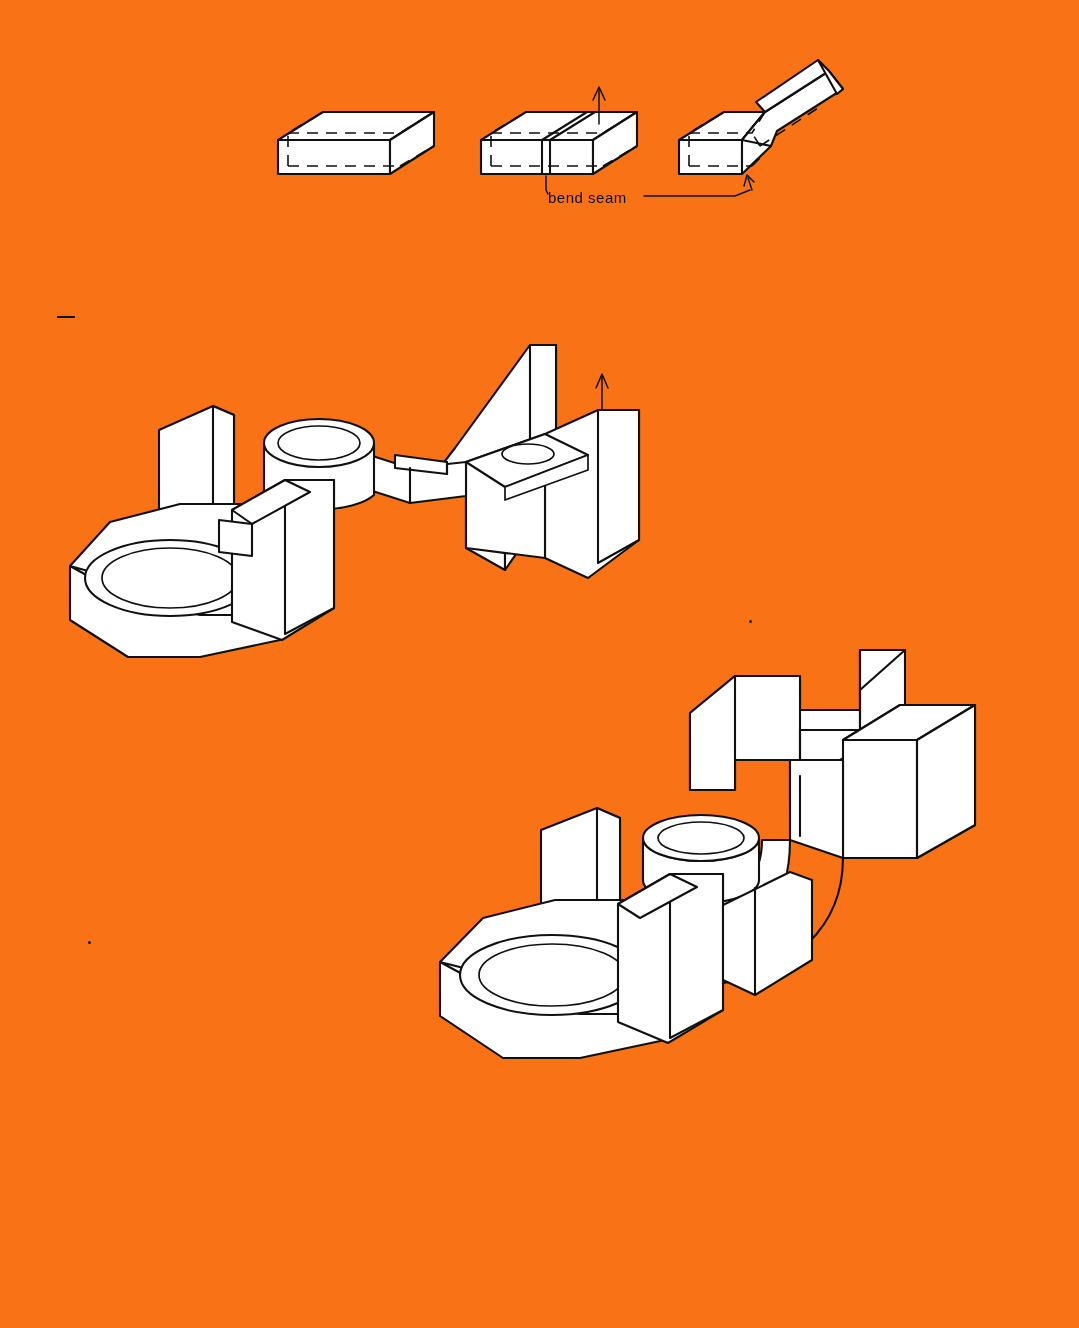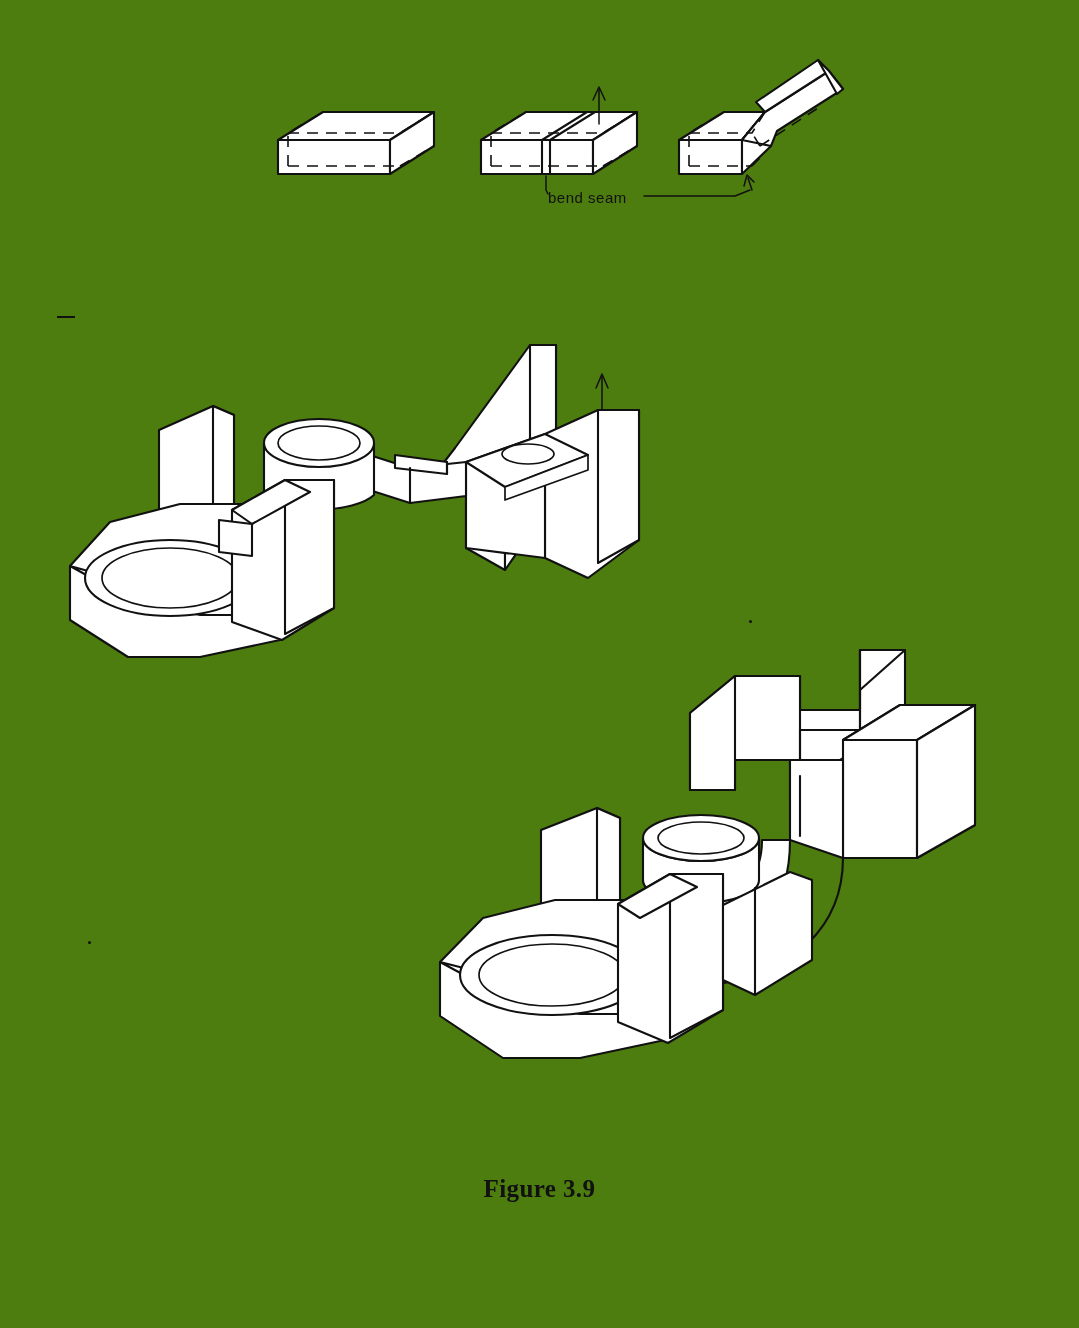--- a/index.html
+++ b/index.html
@@ -4,21 +4,21 @@
 <style>
   html, body {
     margin: 0;
     padding: 0;
     background: #ffffff;
   }
   #page {
     position: relative;
     width: 1079px;
     height: 1328px;
-    background: #4d7c0f;
+    background: #f97316;
     font-family: "Liberation Serif", serif;
     overflow: hidden;
   }
   #page svg {
     position: absolute;
     top: 0;
     left: 0;
     width: 1079px;
     height: 1328px;
   }
@@ -246,19 +246,18 @@
       <polygon class="face" points="618,904 670,874 697,887 640,918"></polygon>
 
       <polygon class="face" points="723,905 790,872 812,880 812,960 755,995 723,980"></polygon>
       <path class="ln" d="M755,888 L755,995"></path>
     </g>
 
   </svg>
 
   <div class="lbl" id="bend-seam-label">bend seam</div>
 
-  <div id="figure-caption">Figure 3.9</div>
 
   <div class="stray" id="stray-dash"></div>
   <div class="stray" id="stray-dot-1"></div>
   <div class="stray" id="stray-dot-2"></div>
 
 </div>
 
 </body></html>

